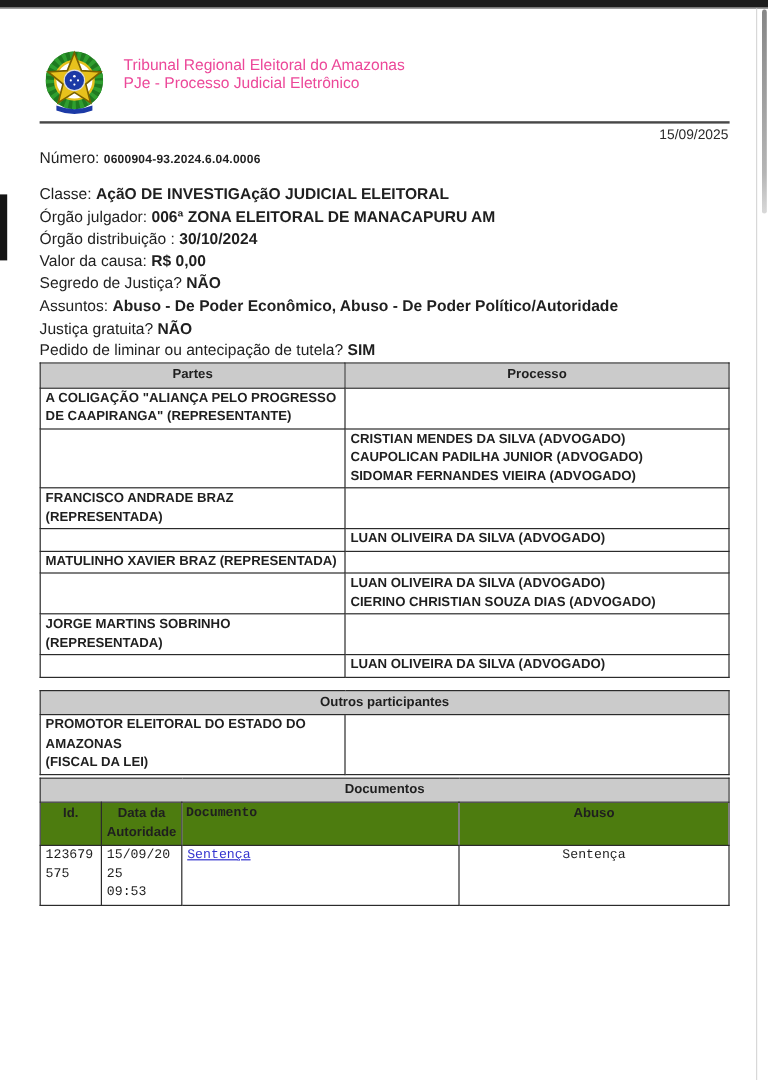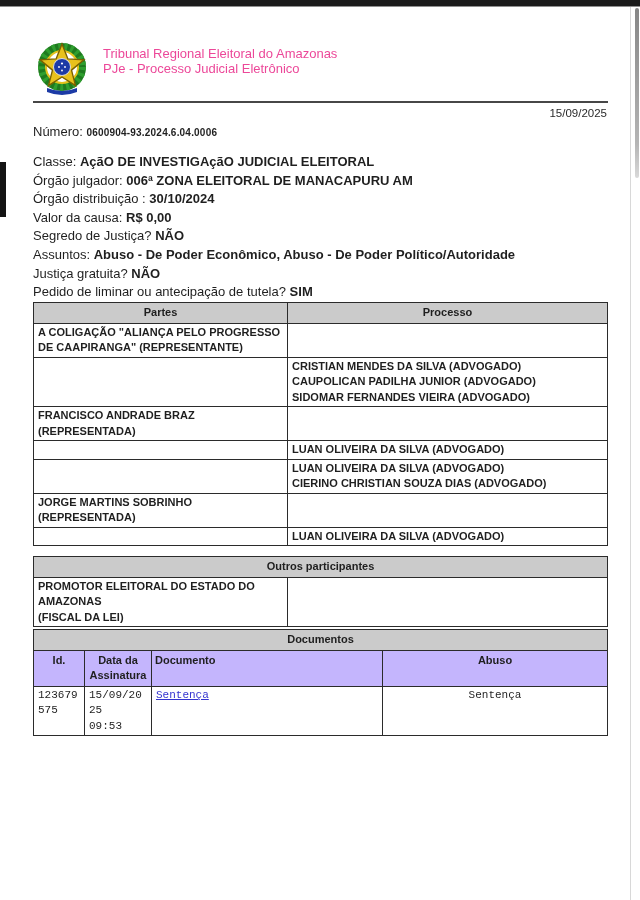--- a/index.html
+++ b/index.html
@@ -35,22 +35,22 @@
     border:1px solid #2b2b2b;
     padding:1px 4px;vertical-align:top;
     font-size:11px;line-height:15.5px;
     overflow:hidden;word-wrap:break-word;
   }
   th{background:#cbcbcb;font-weight:bold;text-align:center;padding:2px 4px;margin-left:37px;}
   .t-partes td{font-weight:bold;}
   .t-outros{margin-top:10px;}
   .t-outros td{font-weight:bold;}
   .t-docs{margin-top:2px;padding-left:16px;}
-  .t-docs .colhead{background:#c4b5fd;font-weight:bold;text-align:center;border:1px solid #2b2b2b;padding:2px 3px;}
-  .t-docs .colhead.left{text-align:left;}
+  .t-docs .colhead{background:#4d7c0f;font-weight:bold;text-align:center;border:1px solid #2b2b2b;padding:2px 3px;}
+  .t-docs .colhead.left{text-align:left;font-family:Liberation Mono, monospace;}
   .t-docs td{font-weight:normal;}
   .t-docs .c-tipo{text-align:center;}
   .doc-row td{height:32px;font-family:Liberation Mono, monospace;}
   a.doclink{color:#3434cf;text-decoration:underline;cursor:pointer;font-weight:normal;}
   .edge-line{position:absolute;left:630px;top:7px;width:1px;height:893px;background:#d8d8d8;}
   .scroll-thumb{
     position:absolute;right:1px;top:8px;width:4px;height:170px;border-radius:2px;
     background:linear-gradient(#868686,#b5b5b5 80%,#d9d9d9);
   }
 </style>
@@ -153,20 +153,24 @@
       <td>FRANCISCO ANDRADE BRAZ (REPRESENTADA)</td>
       <td></td>
     </tr>
     <tr>
       <td></td>
       <td>
         <div>LUAN OLIVEIRA DA SILVA (ADVOGADO)</div>
       </td>
     </tr>
     <tr>
+      <td>MATULINHO XAVIER BRAZ (REPRESENTADA)</td>
+      <td></td>
+    </tr>
+    <tr>
       <td></td>
       <td>
         <div>LUAN OLIVEIRA DA SILVA (ADVOGADO)</div>
         <div>CIERINO CHRISTIAN SOUZA DIAS (ADVOGADO)</div>
       </td>
     </tr>
     <tr>
       <td>JORGE MARTINS SOBRINHO (REPRESENTADA)</td>
       <td></td>
     </tr>
@@ -204,21 +208,21 @@
         <col style="width:67px">
         <col style="width:231px">
         <col style="width:225px">
     </colgroup>
     <tbody>
         <tr>
       <th colspan="4">Documentos</th>
     </tr>
     <tr>
       <td class="colhead">Id.</td>
-      <td class="colhead">Data da Assinatura</td>
+      <td class="colhead">Data da Autoridade</td>
       <td class="colhead left">Documento</td>
       <td class="colhead">Abuso</td>
     </tr>
     <tr class="doc-row">
       <td>123679575</td>
       <td>
         <div>15/09/2025</div>
         <div>09:53</div>
       </td>
       <td>

